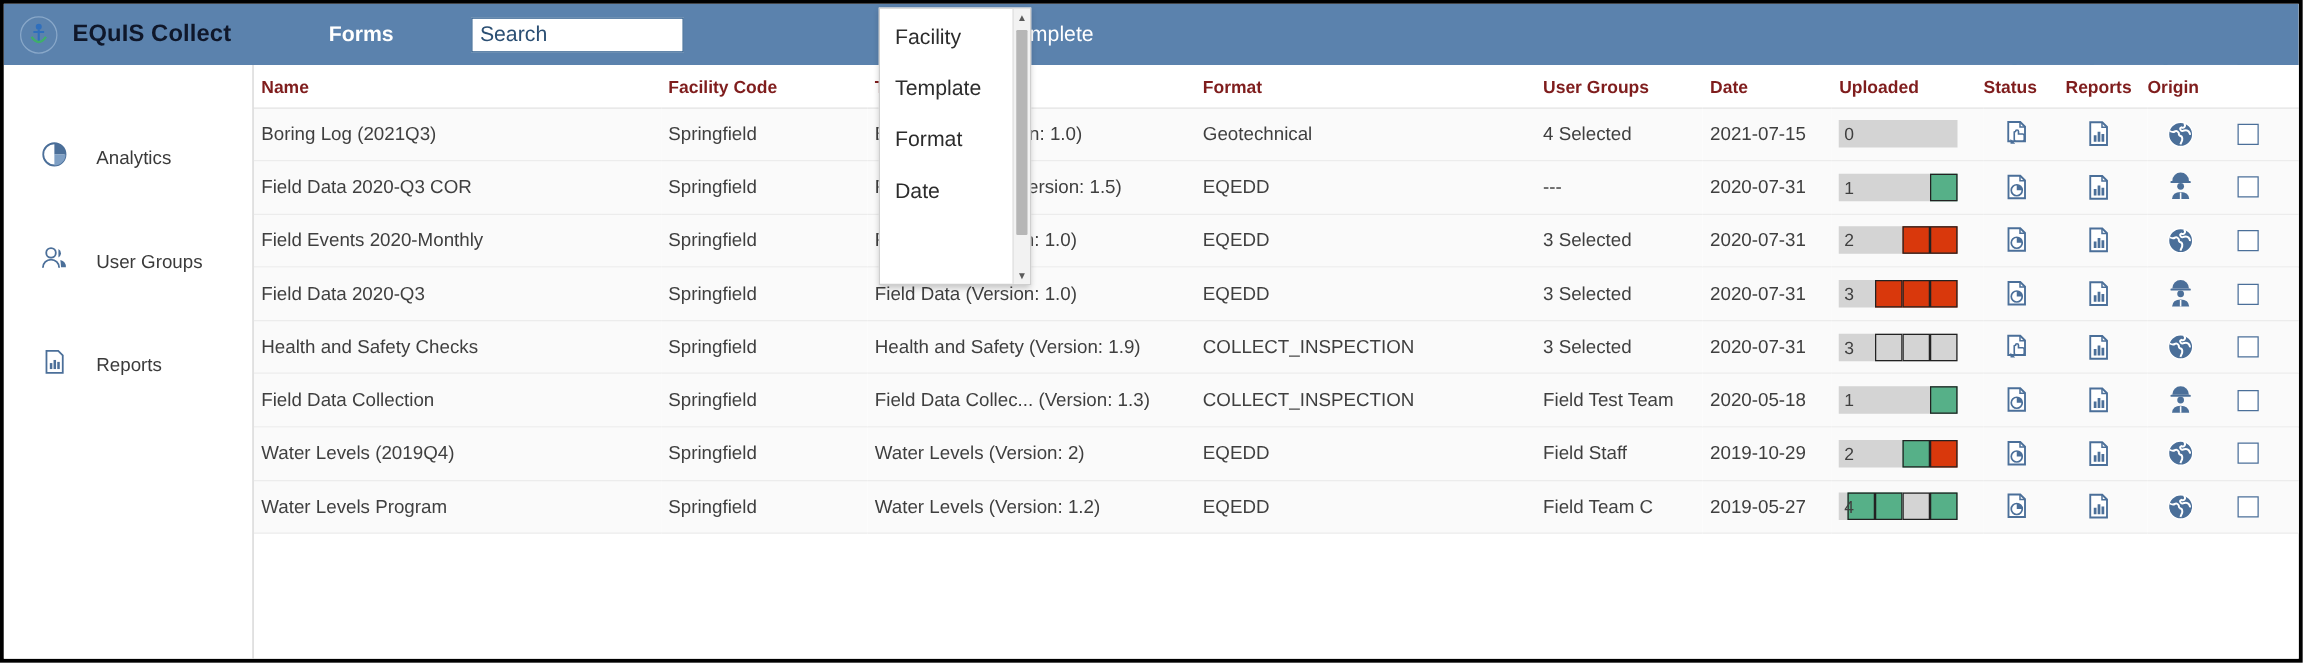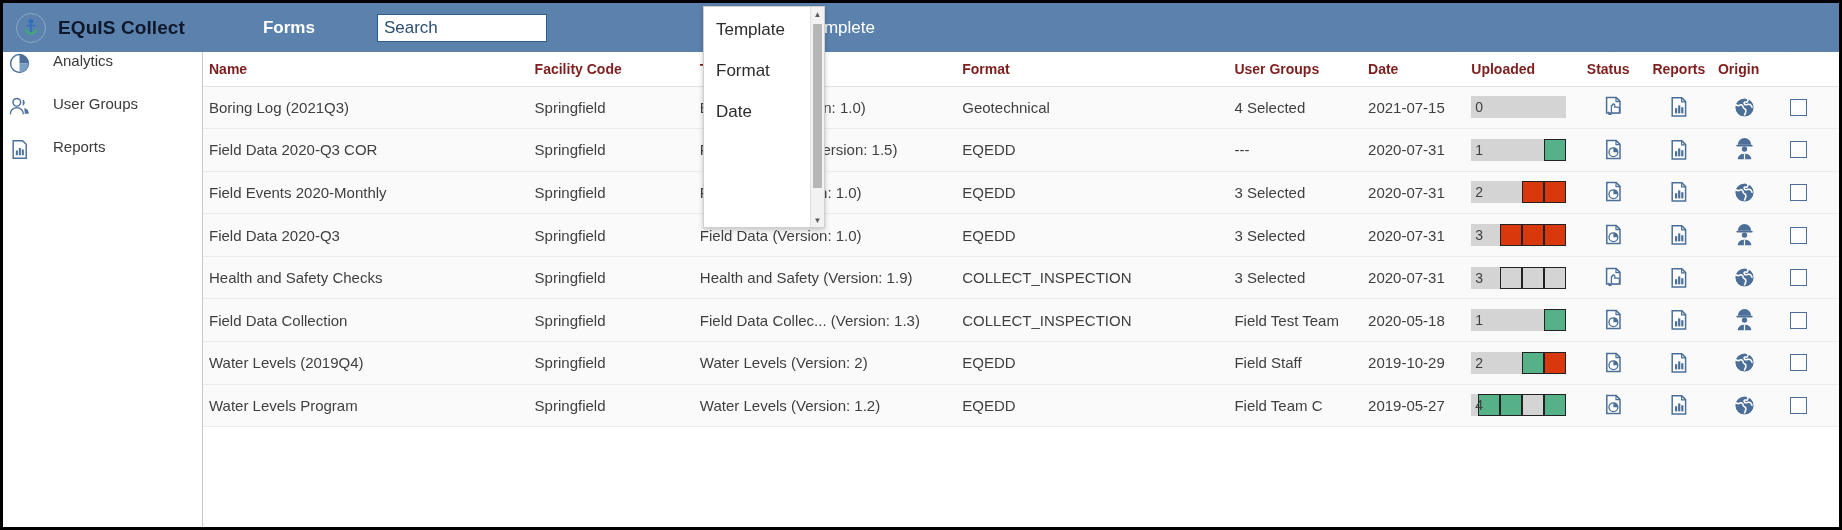--- a/index.html
+++ b/index.html
@@ -69,22 +69,22 @@
     align-items:center; justify-content:center; cursor:pointer;
   }
   .hdr-kebab i { width:4px; height:4px; border-radius:50%; background:#e3ecf5; display:block; }
 
   
   .sidebar {
     position:absolute; top:49px; left:0; width:200px; bottom:0;
     background:#fff; border-right:1px solid #c9c9c9;
   }
   .side-item {
-    height:43px; display:flex; align-items:flex-start; gap:20px;
-    padding-left:2px; cursor:pointer;
+    height:43px; display:flex; align-items:flex-end; gap:20px;
+    padding-left:26px; cursor:pointer;margin-top:40px;
   }
   .side-item.active { background:#d2d2d2; }
   .side-item .sico { width:28px; display:flex; align-items:center; justify-content:center; }
   .side-item .slbl { font-size:15px; color:#3a3a3a; white-space:nowrap; }
 
   
   .content {
     position:absolute; top:49px; left:200px; right:0; bottom:0;
     background:#fff; overflow:hidden;
   }
@@ -710,20 +710,23 @@
         </div>
             </td>
           </tr>
         </tbody>
     </table>
   </div>
 
   <div class="dropdown">
     <div class="dd-list" id="dd-list">
         <div class="dd-item">
+          <span>Facility</span>
+        </div>
+        <div class="dd-item">
           <span>Template</span>
         </div>
         <div class="dd-item">
           <span>Format</span>
         </div>
         <div class="dd-item">
           <span>Date</span>
         </div>
       </div>
     <div class="dd-scroll">

